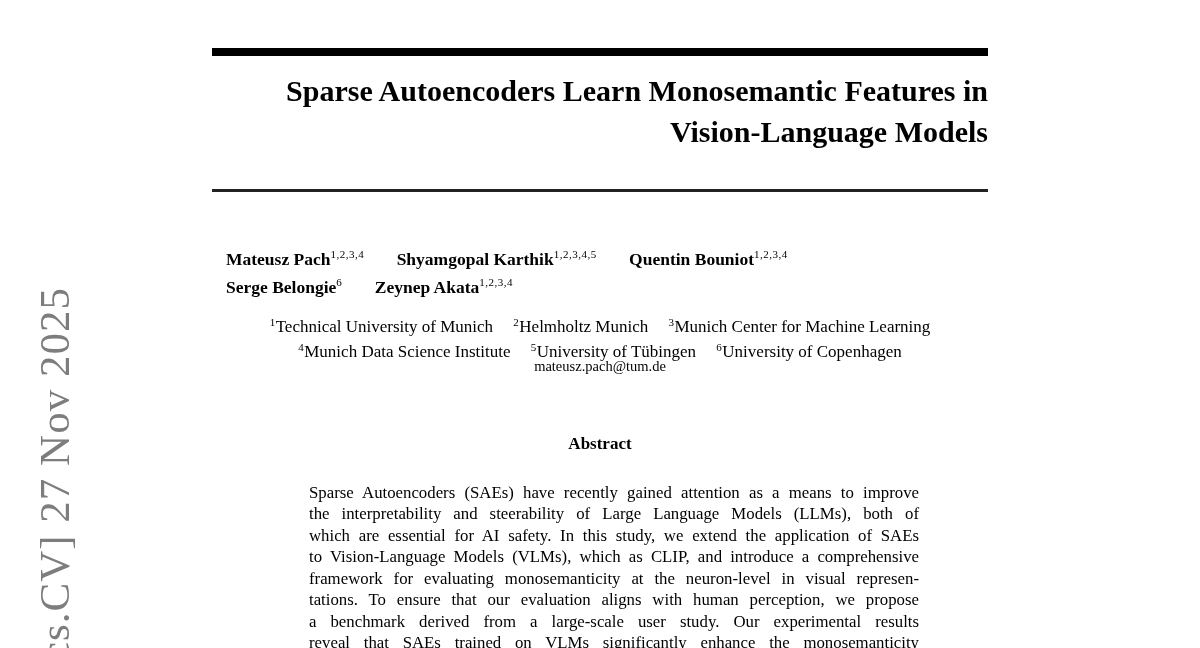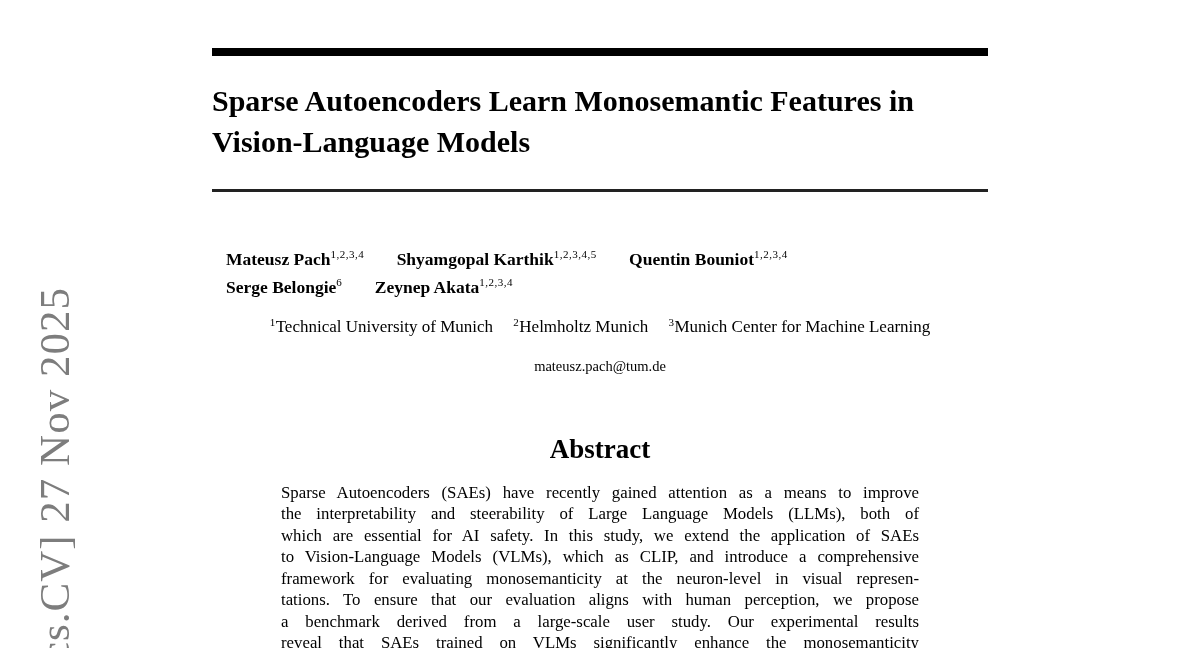--- a/index.html
+++ b/index.html
@@ -38,22 +38,22 @@
     position: absolute;
     left: 0; right: 0;
     top: 48px;
     height: 8px;
     background: #000000;
   }
 
   .paper-title {
     position: absolute;
     left: 0; right: 0;
-    top: 80px;
-    text-align: left;
+    top: 70px;
+    text-align: right;
     font-weight: bold;
     font-size: 30px;
     line-height: 41px;
   }
   .title-line { white-space: nowrap; }
 
   .rule-thin {
     position: absolute;
     left: 0; right: 0;
     top: 189px;
@@ -98,35 +98,36 @@
     font-family: Liberation Serif, serif;
     font-size: 14.5px;
   }
 
   .abstract-heading {
     position: absolute;
     left: 0; right: 0;
     top: 434px;
     text-align: center;
     font-weight: bold;
-    font-size: 27px;
+    font-size: 17px;
   }
 
   .abstract-body {
     position: absolute;
     left: 69px;
     width: 638px;
     top: 482px;
     font-size: 16.8px;
     line-height: 21.45px;
   }
   .abs-line {
     text-align: justify;
     text-align-last: justify;
     white-space: normal;
+    margin-left: 28px;
   }
 </style>
 </head>
 <body>
 
 <div class="page">
 
   <div class="watermark">cs.CV] 27 Nov 2025</div>
 
   <div class="content">
@@ -151,20 +152,25 @@
         <span class="author"><span>Zeynep Akata</span><span class="sup">1,2,3,4</span></span>
       </div>
     </div>
 
     <div class="affiliations">
       <div class="affil-row">
         <span class="affil"><span class="sup">1</span><span>Technical University of Munich</span></span>
         <span class="affil"><span class="sup">2</span><span>Helmholtz Munich</span></span>
         <span class="affil"><span class="sup">3</span><span>Munich Center for Machine Learning</span></span>
       </div>
+      <div class="affil-row">
+        <span class="affil"><span class="sup">4</span><span>Munich Data Science Institute</span></span>
+        <span class="affil"><span class="sup">5</span><span>University of Tübingen</span></span>
+        <span class="affil"><span class="sup">6</span><span>University of Copenhagen</span></span>
+      </div>
     </div>
 
     <div class="email">mateusz.pach@tum.de</div>
 
     <div class="abstract-heading">Abstract</div>
 
     <div class="abstract-body">
       <div class="abs-line">Sparse Autoencoders (SAEs) have recently gained attention as a means to improve</div>
       <div class="abs-line">the interpretability and steerability of Large Language Models (LLMs), both of</div>
       <div class="abs-line">which are essential for AI safety. In this study, we extend the application of SAEs</div>

